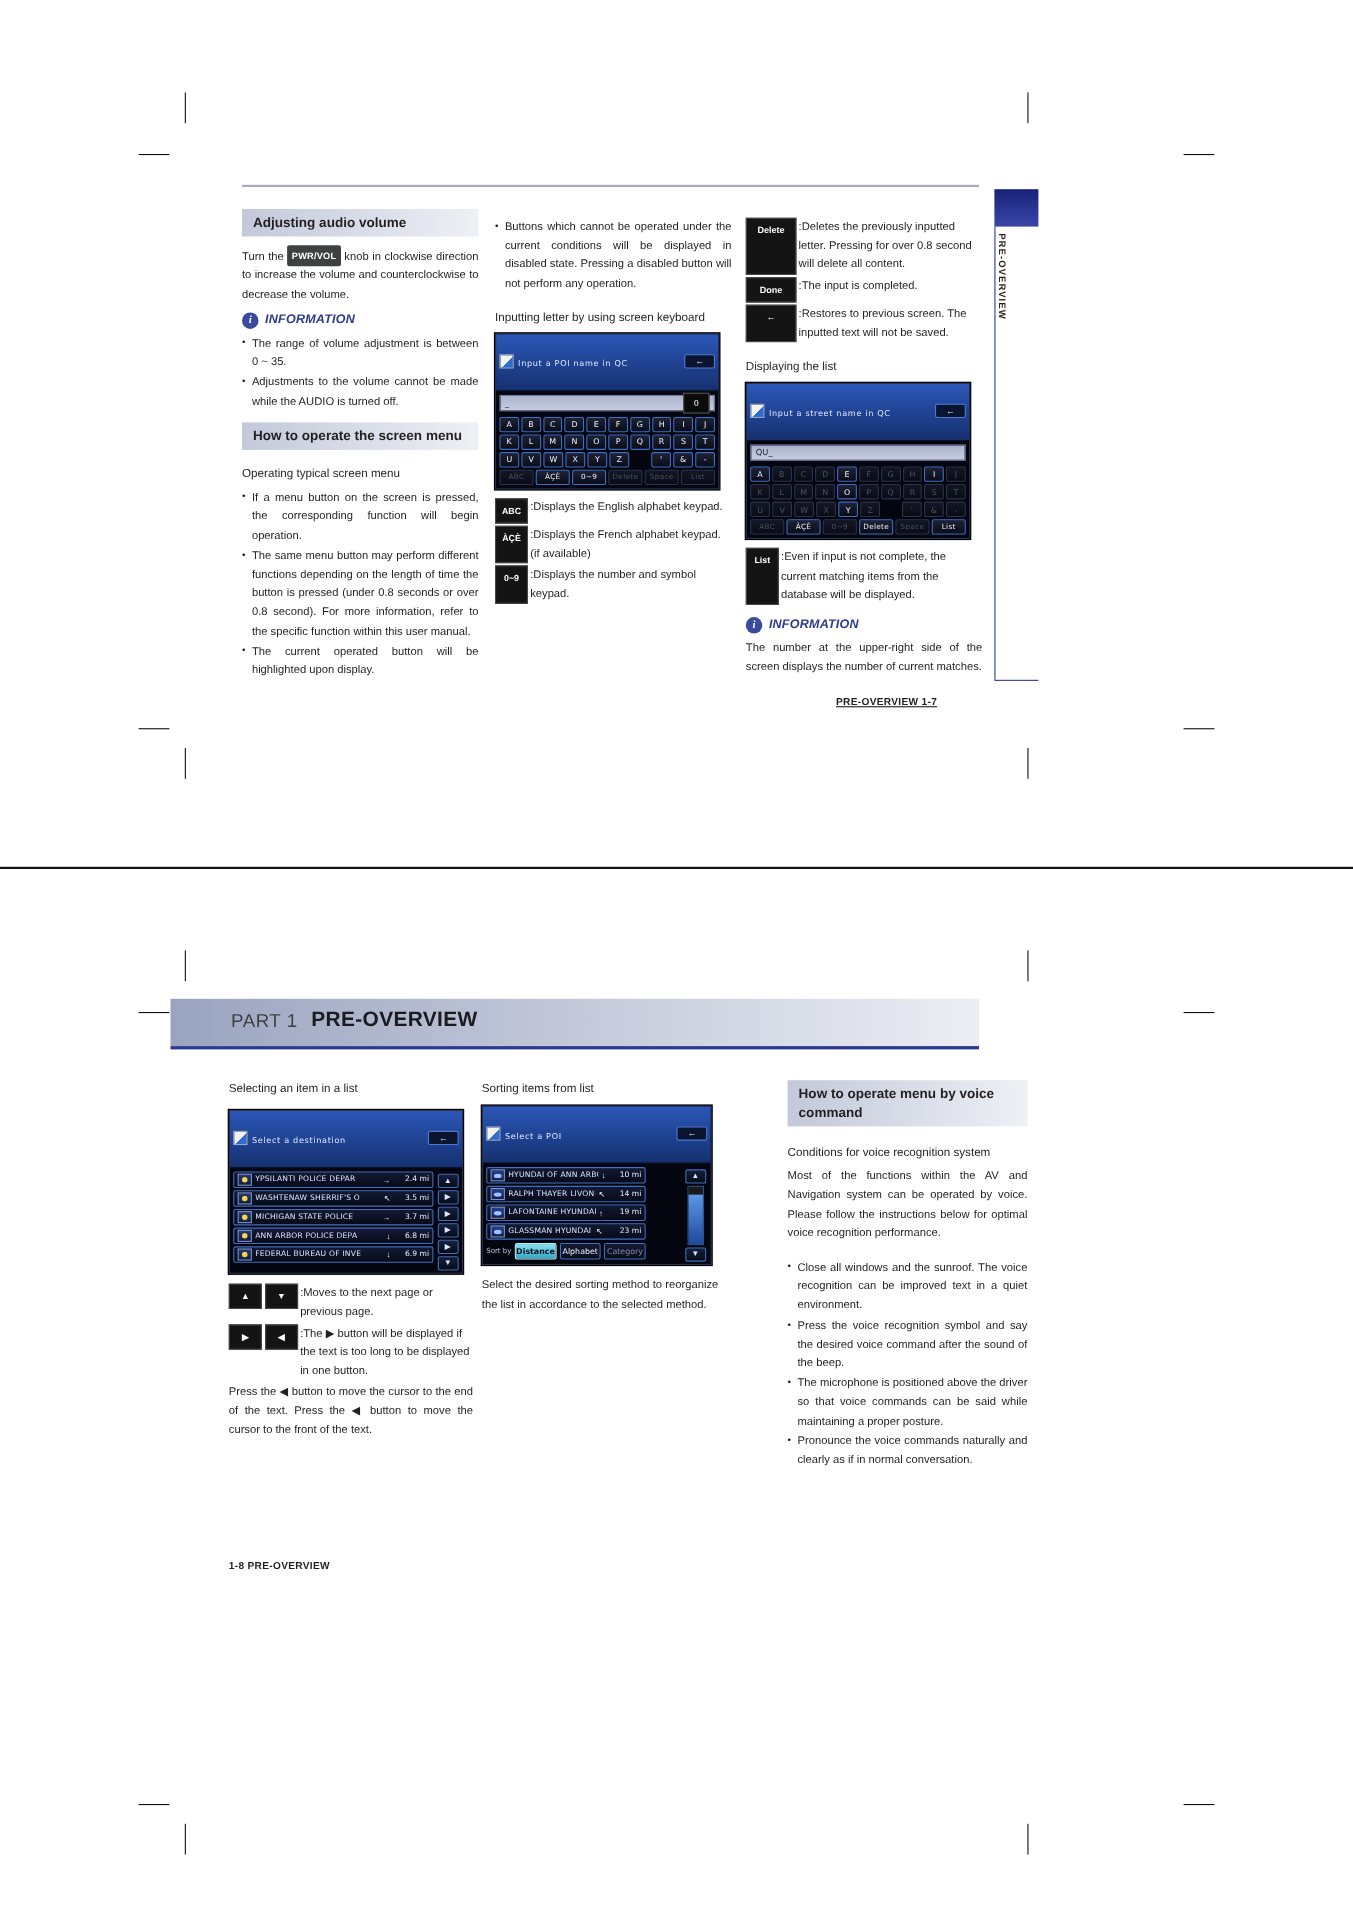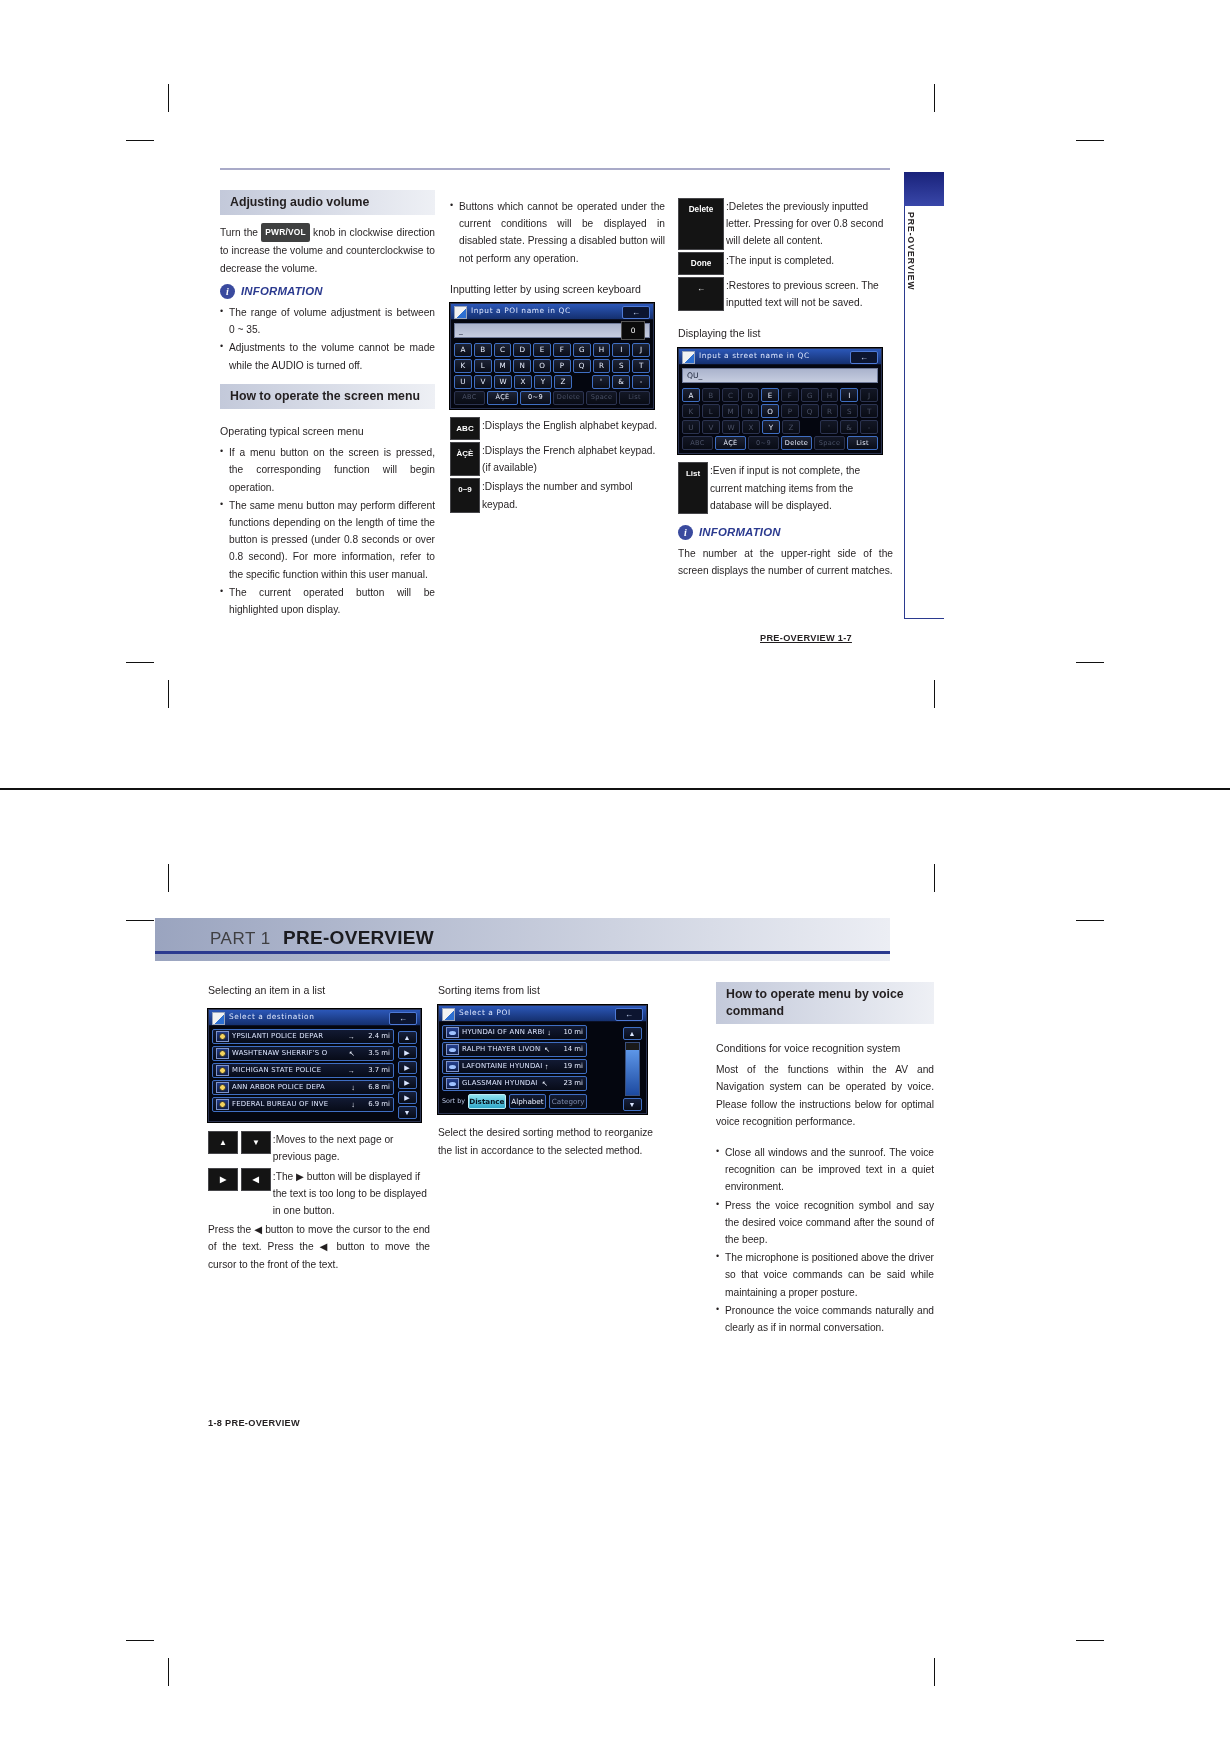--- a/index.html
+++ b/index.html
@@ -43,21 +43,21 @@
   .sidetab-label{position:absolute;writing-mode:vertical-rl;font-size:8.6px;font-weight:bold;
      letter-spacing:1px;color:#231f20;}
   .side-rule{position:absolute;background:#2b3a8f;}
 
   .footer{position:absolute;font-size:9.2px;color:#231f20;font-weight:600;letter-spacing:.3px;}
   .topline{position:absolute;height:2px;background:#a9aac8;}
 
   
   .nav{position:absolute;background:#04060f;border:1px solid #2b3350;box-shadow:0 0 0 1px #000;}
   .nav-title{height:15px;background:linear-gradient(to bottom,#2b57b8,#15306f);
-     display:flex;align-items:flex-end;padding:0 3px;gap:4px;border-bottom:1px solid #0a1026;}
+     display:flex;align-items:flex-start;padding:18px 3px;gap:4px;border-bottom:1px solid #0a1026;}
   .nav-title .ttxt{color:#dfe8ff;font-size:7.4px;letter-spacing:.6px;font-family:"DejaVu Sans",sans-serif;}
   .pen{width:11px;height:11px;background:linear-gradient(135deg,#f2f2f2 55%,#2d6fd1 55%);
      border:1px solid #9aa6bd;flex:0 0 auto;}
   .backbtn{margin-left:auto;width:26px;height:11px;background:#0c1530;border:1px solid #4d79d6;
      color:#cfe0ff;font-size:8px;display:flex;align-items:center;justify-content:center;border-radius:2px;}
   .inputbar{margin:3px;height:13px;background:linear-gradient(to bottom,#aab3cc,#c6cde0);
      border:1px solid #6f7a99;display:flex;align-items:center;padding:0 4px;
      font-size:7.6px;color:#1b2338;font-family:"DejaVu Sans",sans-serif;}
   .countbox{margin-left:auto;background:#0b0b0b;color:#fff;width:22px;text-align:center;
      font-size:7.4px;border:1px solid #555;}
@@ -319,21 +319,21 @@
 
   <div class="cmark cm-v" style="left:168px;top:74px;"></div>
   <div class="cmark cm-h" style="left:126px;top:130px;"></div>
   <div class="cmark cm-v" style="left:934px;top:74px;"></div>
   <div class="cmark cm-h" style="left:1076px;top:130px;"></div>
   <div class="cmark cm-v" style="left:168px;top:868px;"></div>
   <div class="cmark cm-h" style="left:126px;top:850px;"></div>
   <div class="cmark cm-v" style="left:934px;top:868px;"></div>
   <div class="cmark cm-h" style="left:1076px;top:850px;"></div>
 
-  <div style="position:absolute;left:155px;top:128px;width:735px;height:43px;
+  <div style="position:absolute;left:155px;top:118px;width:735px;height:43px;
        background:linear-gradient(to right,#9aa4bf,#eceef4);">
     <div style="position:absolute;left:55px;top:11px;font-size:17px;color:#3f3f42;letter-spacing:.5px;">PART 1</div>
     <div style="position:absolute;left:128px;top:9px;font-size:19px;font-weight:bold;color:#1b1b1f;letter-spacing:.3px;">PRE-OVERVIEW</div>
   </div>
   <div style="position:absolute;left:155px;top:161px;width:735px;height:3px;background:#2b3a8f;"></div>
 
   <div class="col" style="left:208px;top:192px;width:222px;">
     <div class="sub-head">Selecting an item in a list</div>
 
     <div class="nav" style="position:relative;margin-top:10px;width:211px;">

